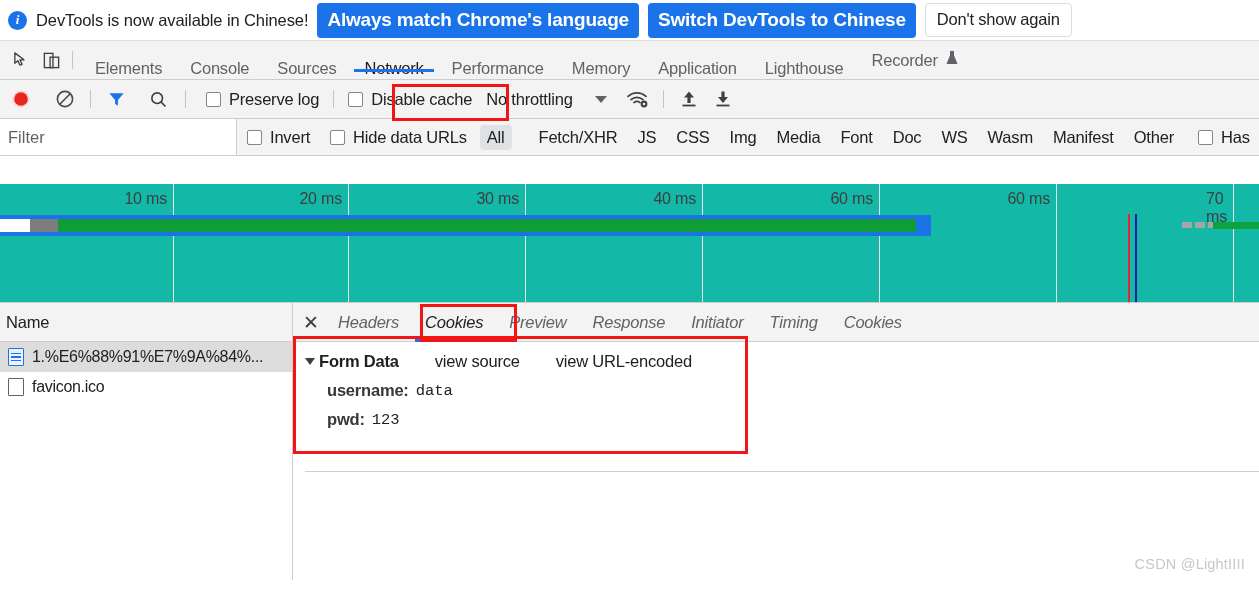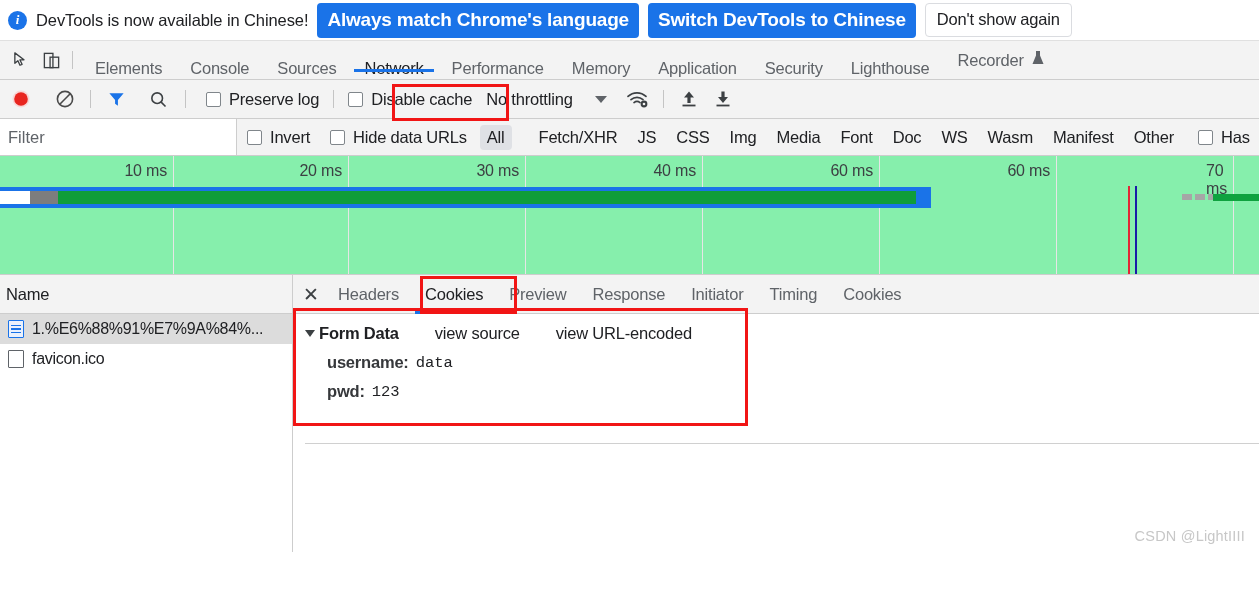--- a/index.html
+++ b/index.html
@@ -179,24 +179,25 @@
     border-radius: 4px;
     cursor: pointer;
     letter-spacing: -0.2px;
   }
   .type-pill.sel { background: #dfe1e5; }
   .fsep { width: 1px; height: 18px; background: #c4c4c4; margin: 0 7px; }
 
   
   .overview {
     height: 119px;
-    background: #86efac;
+    background: #14b8a6;
     border-bottom: 1px solid #cdcdcd;
     position: relative;
     overflow: hidden;
+    margin-top: 28px;
   }
   .ov-gridline {
     position: absolute; top: 0; bottom: 0;
     width: 1px; background: #e6e6e6;
   }
   .ov-label {
     position: absolute; top: 6px;
     font-size: 16px; color: #3c4043;
     transform: translateX(-100%);
     padding-right: 6px;
@@ -282,20 +283,21 @@
     width: 28px; height: 28px;
     display: flex; align-items: center; justify-content: center;
     font-size: 19px; color: #3c4043; cursor: pointer;
     flex: 0 0 auto;
   }
   .dtab {
     font-size: 16.5px; color: #5f6368;
     padding: 0 13px; height: 39px; line-height: 39px;
     cursor: pointer; position: relative;
     letter-spacing: -0.2px;
+    font-style: italic;
   }
   .dtab.active { color: #202124; }
   .dtab.active::after {
     content: ""; position: absolute;
     left: 3px; right: 3px; bottom: 0; height: 3px; background: #1a73e8;
   }
 
   .payload { padding: 10px 0 0 12px; position: relative; flex: 1; }
   .fd-head {
     display: flex; align-items: center;
@@ -363,21 +365,20 @@
   </div>
   <div class="tb-sep"></div>
 
   <div class="ptab">Elements</div>
   <div class="ptab">Console</div>
   <div class="ptab">Sources</div>
   <div class="ptab active">Network</div>
   <div class="ptab">Performance</div>
   <div class="ptab">Memory</div>
   <div class="ptab">Application</div>
-  <div class="ptab">Security</div>
   <div class="ptab">Lighthouse</div>
   <div class="ptab" style="display:flex;align-items:center;gap:7px;">
     <span>Recorder</span>
     <span>
       <svg width="14" height="16" viewBox="0 0 14 16">
         <path d="M5 1 L9 1 L9 5.5 L12.5 14 L1.5 14 L5 5.5 Z" fill="#5f6368"></path>
       </svg>
     </span>
   </div>
 

